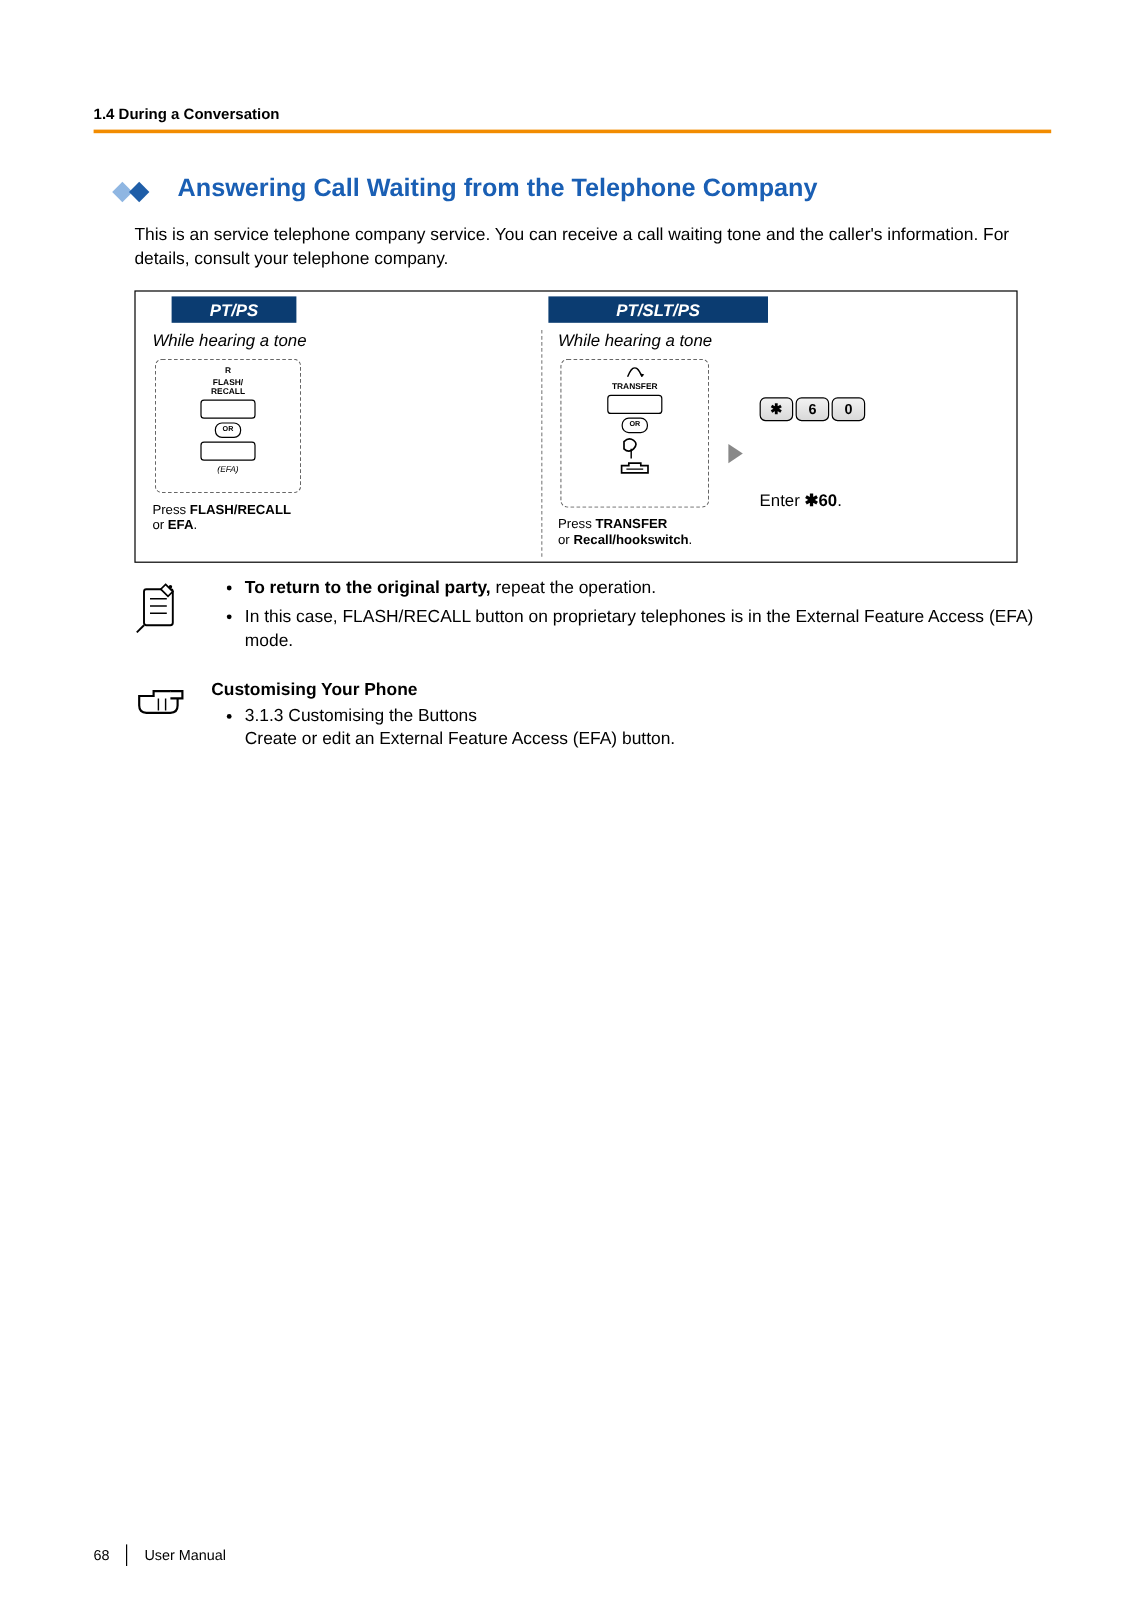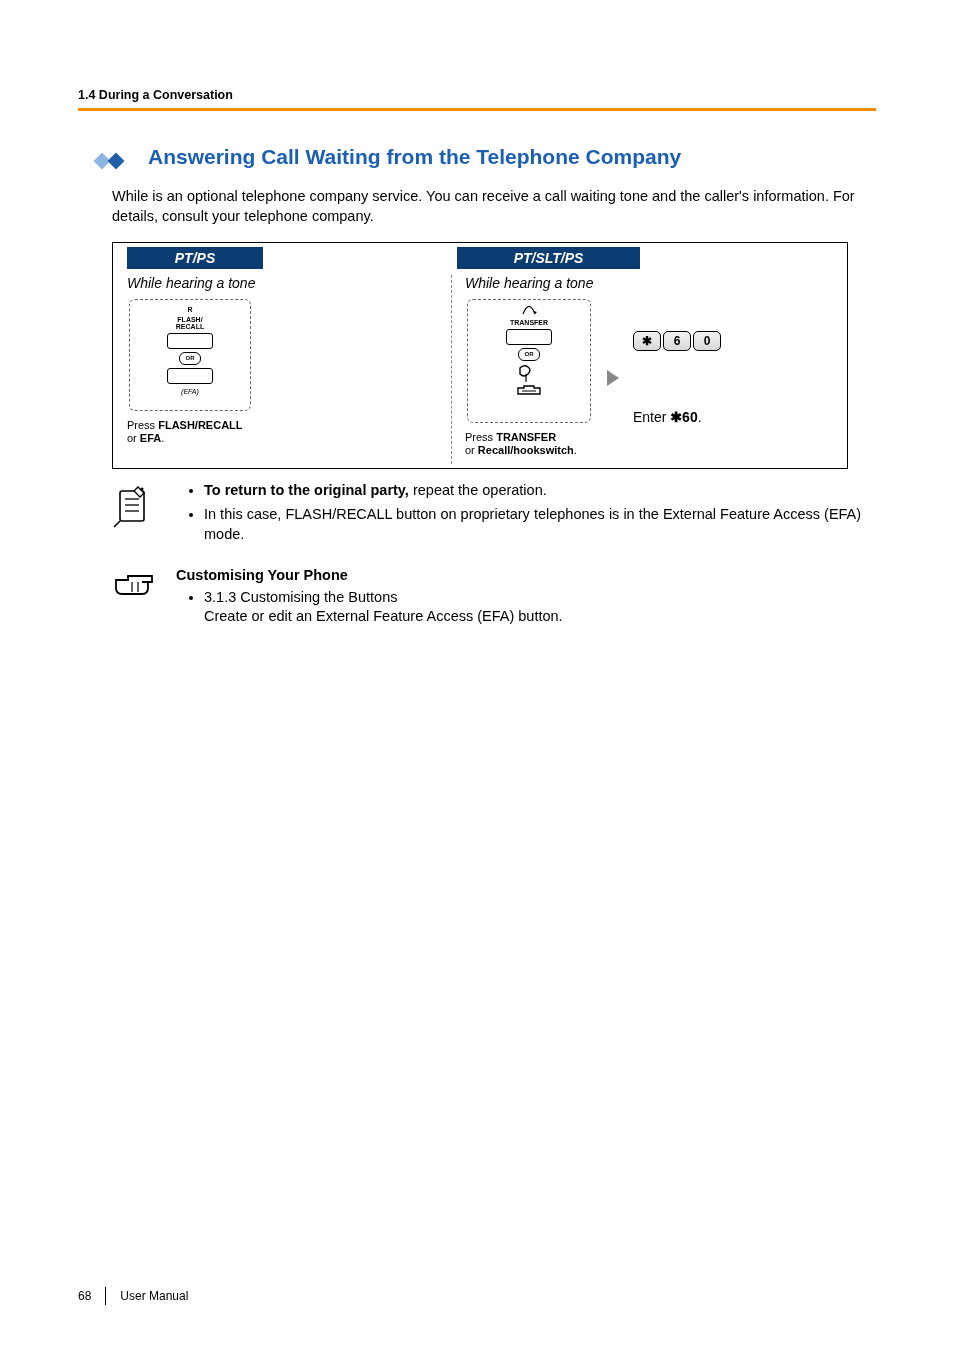--- a/index.html
+++ b/index.html
@@ -79,21 +79,21 @@
     top: 4px;
     height: 22px;
     background: #0b3c71;
     color: #fff;
     font-size: 14px;
     font-weight: bold;
     font-style: italic;
     text-align: center;
     line-height: 22px;
   }
-  .hdr.left  { left: 14px; width: 136px; }
+  .hdr.left  { left: 30px; width: 104px; }
   .hdr.right { left: 344px; width: 183px; }
   .body-row {
     display: flex;
     position: relative;
   }
   .col-left, .col-right {
     box-sizing: border-box;
     padding: 4px 14px 12px 14px;
   }
   .col-left  { width: 338px; }
@@ -251,21 +251,21 @@
   <div class="orange-rule"></div>
 
   <div class="sec-title-row">
     <span class="diamond-pair">
       <span class="diamond light"></span>
       <span class="diamond dark"></span>
     </span>
     <span class="sec-title">Answering Call Waiting from the Telephone Company</span>
   </div>
 
-  <div class="intro">While is an optional telephone company service. You can receive a call waiting tone and the caller's information. For details, consult your telephone company.</div>
+  <div class="intro">This is an service telephone company service. You can receive a call waiting tone and the caller's information. For details, consult your telephone company.</div>
 
   <div class="diagram-box">
     <div class="headers">
       <div class="hdr left">PT/PS</div>
       <div class="hdr right">PT/SLT/PS</div>
     </div>
     <div class="body-row">
       <div class="vdash"></div>
 
       <div class="col-left">

